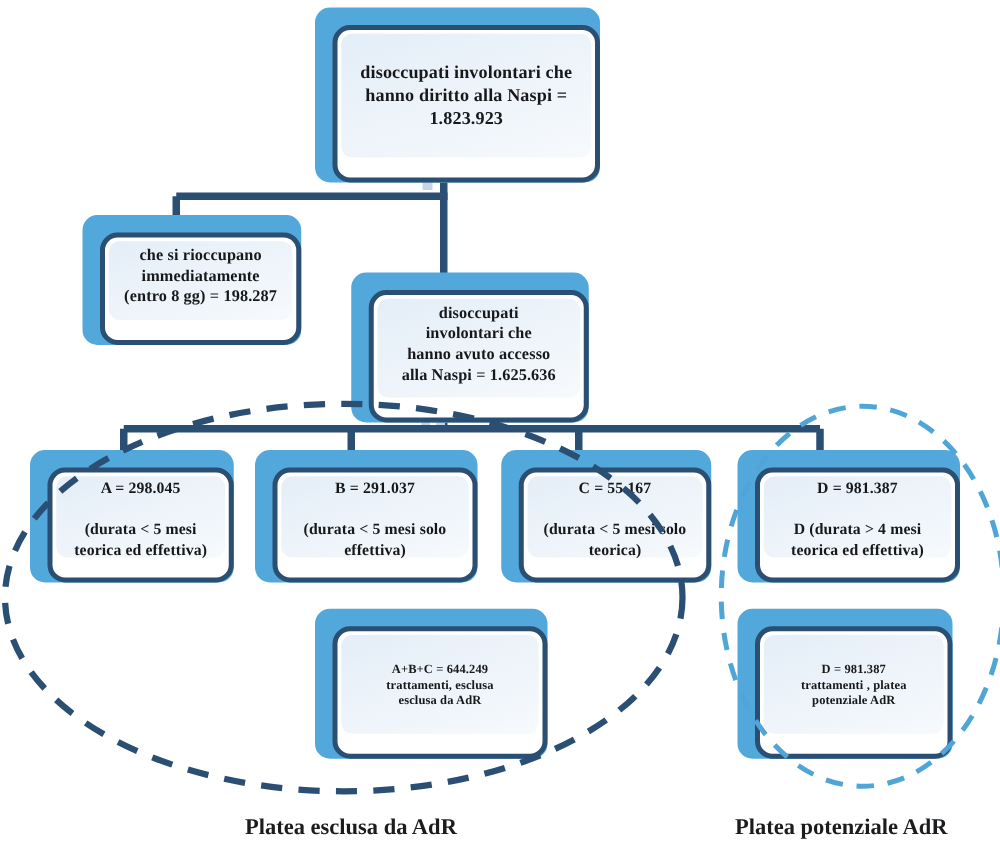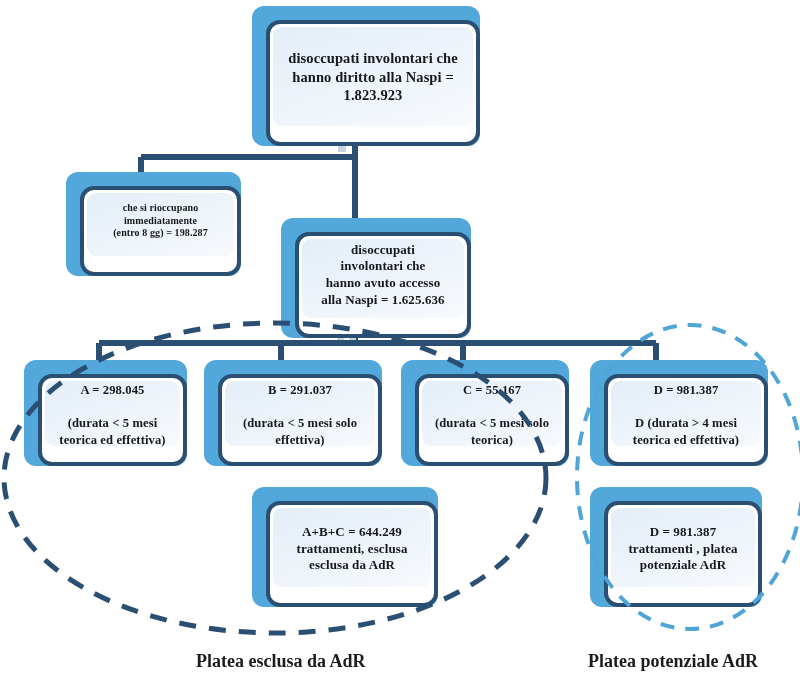--- a/index.html
+++ b/index.html
@@ -41,35 +41,35 @@
     line-height:1.28;
     padding:0 7px;
     letter-spacing:.1px;
   }
 
   
   #n-top{left:252px;top:6px;width:228px;height:140px;}
   #n-top .txt{font-size:14.5px;margin-bottom:12px;}
 
   #n-reocc{left:66px;top:172px;width:175px;height:104px;}
-  #n-reocc .txt{font-size:10px;margin-bottom:20px;}
+  #n-reocc .txt{font-size:13px;margin-bottom:20px;}
 
   #n-access{left:281px;top:218px;width:190px;height:120px;}
   #n-access .txt{font-size:13px;margin-bottom:20px;}
 
   #n-a{left:24px;top:360px;width:163px;height:106px;}
   #n-b{left:204px;top:360px;width:178px;height:106px;}
   #n-c{left:401px;top:360px;width:168px;height:106px;}
   #n-d{left:590px;top:360px;width:178px;height:106px;}
   #n-a .txt,#n-b .txt,#n-c .txt,#n-d .txt{font-size:12.6px;margin-bottom:10px;}
   .lead{display:block;margin-bottom:17px;font-family:Liberation Serif, serif;}
 
   #n-sumabc{left:252px;top:487px;width:186px;height:120px;}
   #n-sumd{left:590px;top:487px;width:172px;height:120px;}
-  #n-sumabc .txt,#n-sumd .txt{font-size:13px;margin-bottom:10px;}
+  #n-sumabc .txt,#n-sumd .txt{font-size:10px;margin-bottom:10px;}
 
   
   .caption{
     position:absolute;z-index:4;
     font-family:"Liberation Serif","DejaVu Serif",serif;
     font-weight:bold;font-size:18px;color:#1b1c1e;
     white-space:nowrap;
   }
   #cap-left{left:196px;top:651px;}
   #cap-right{left:588px;top:651px;text-align:center;}

